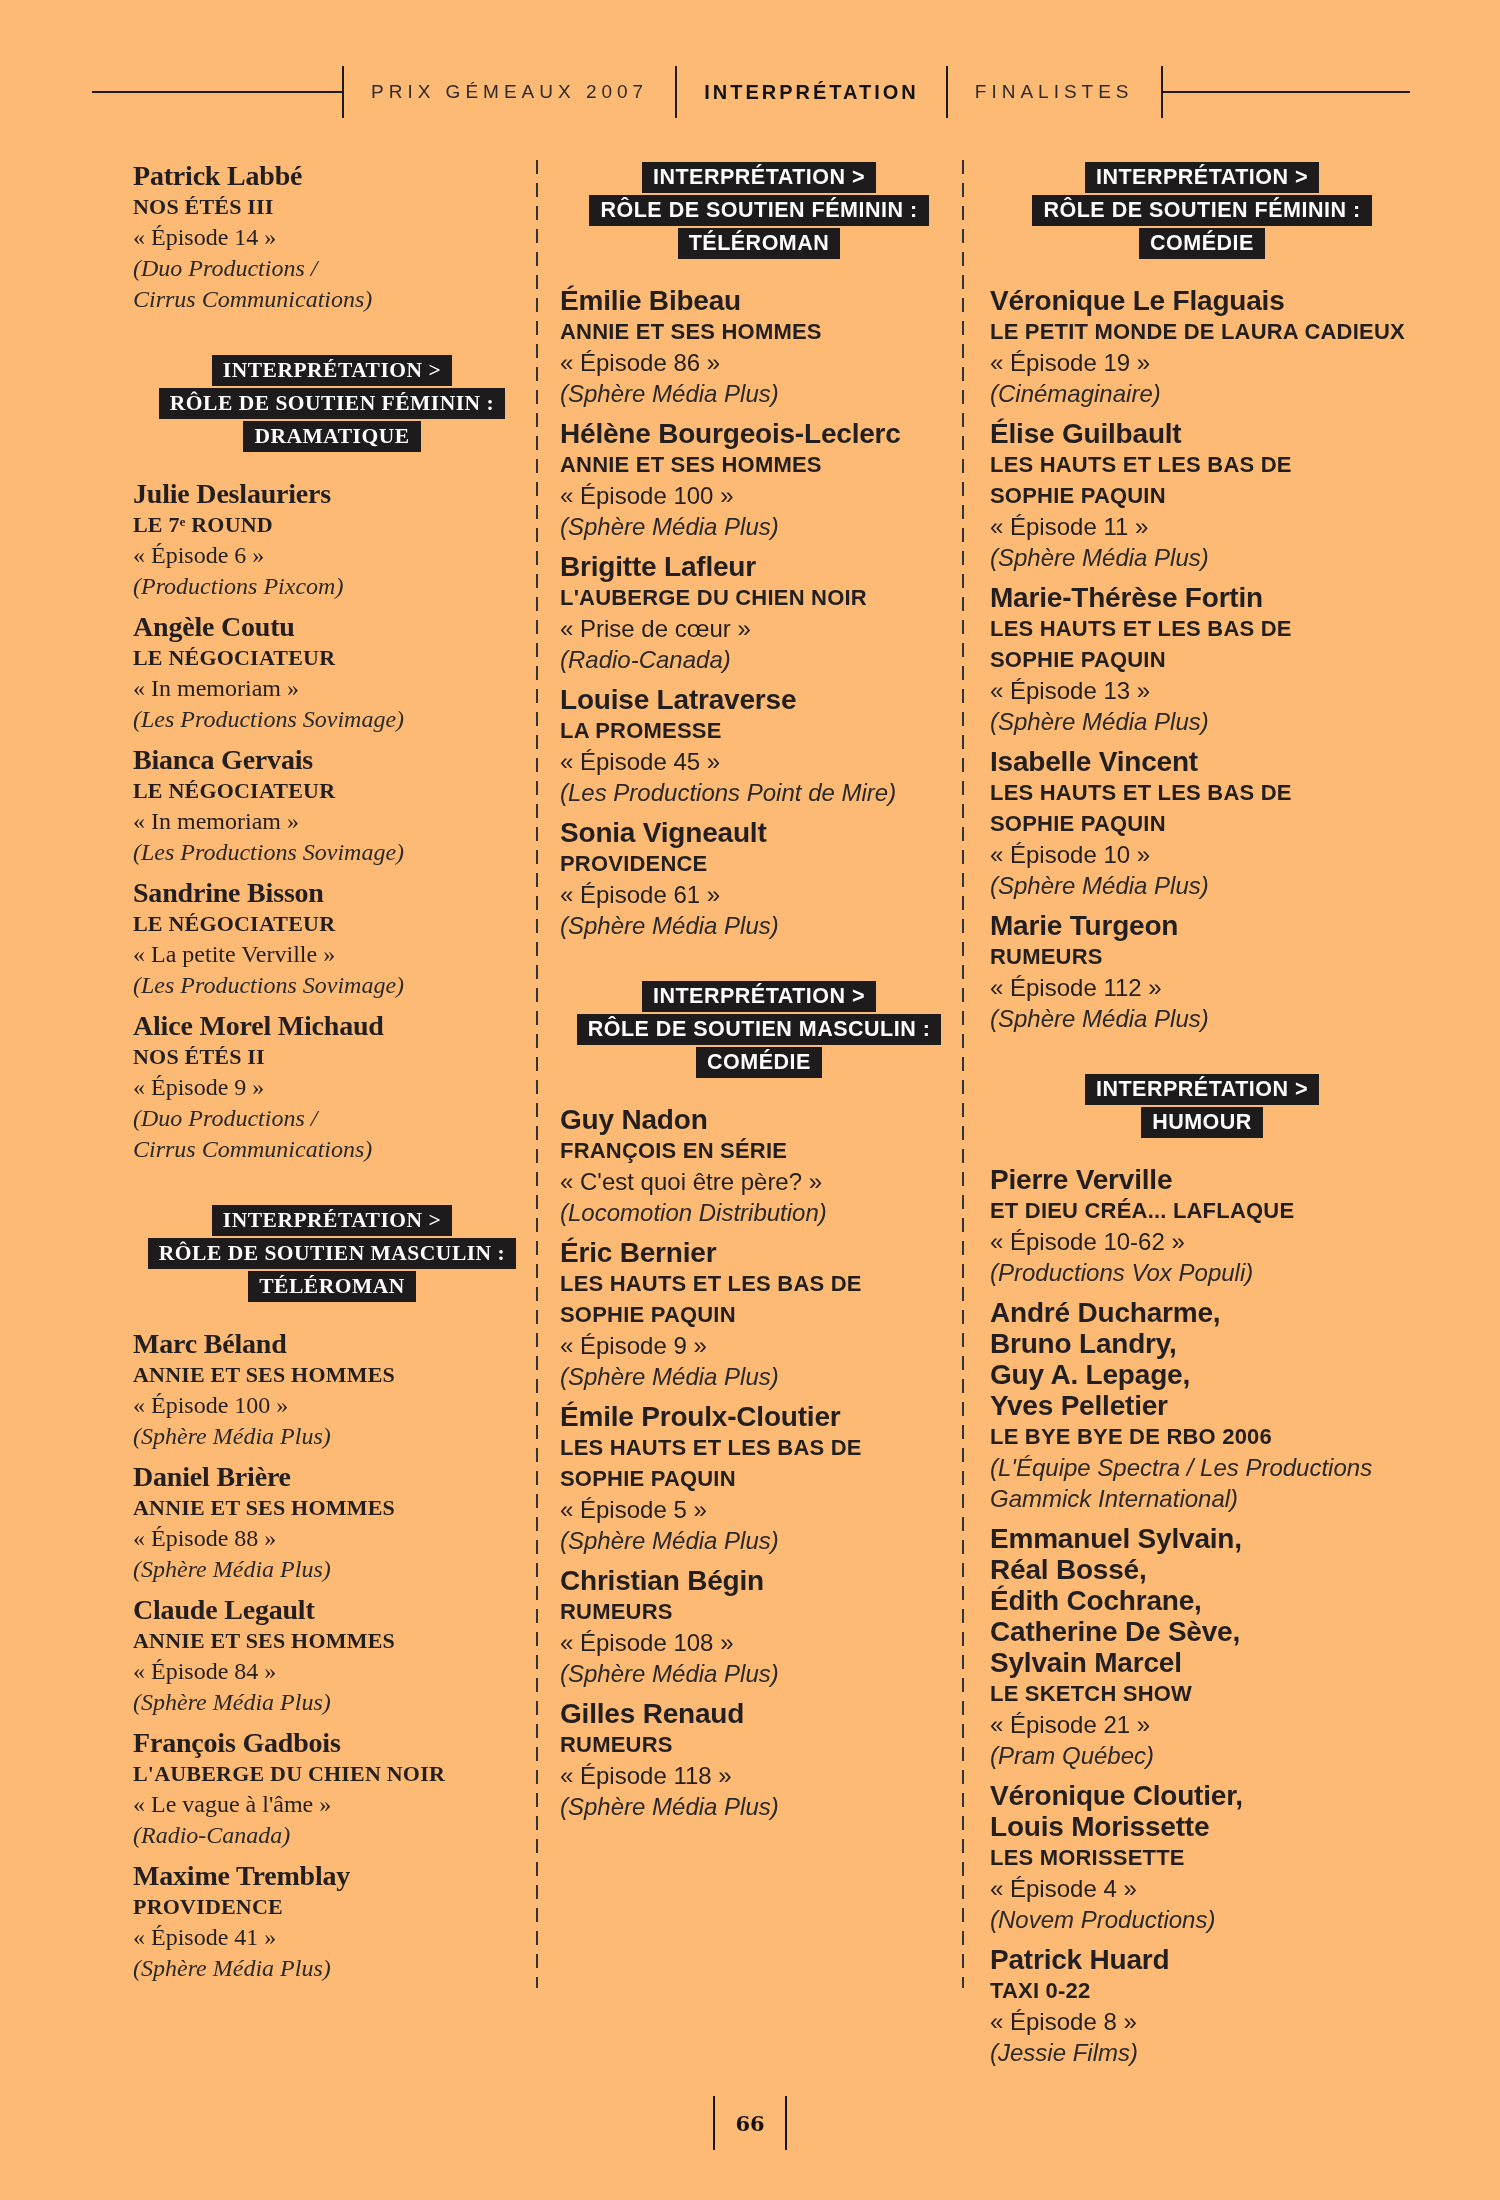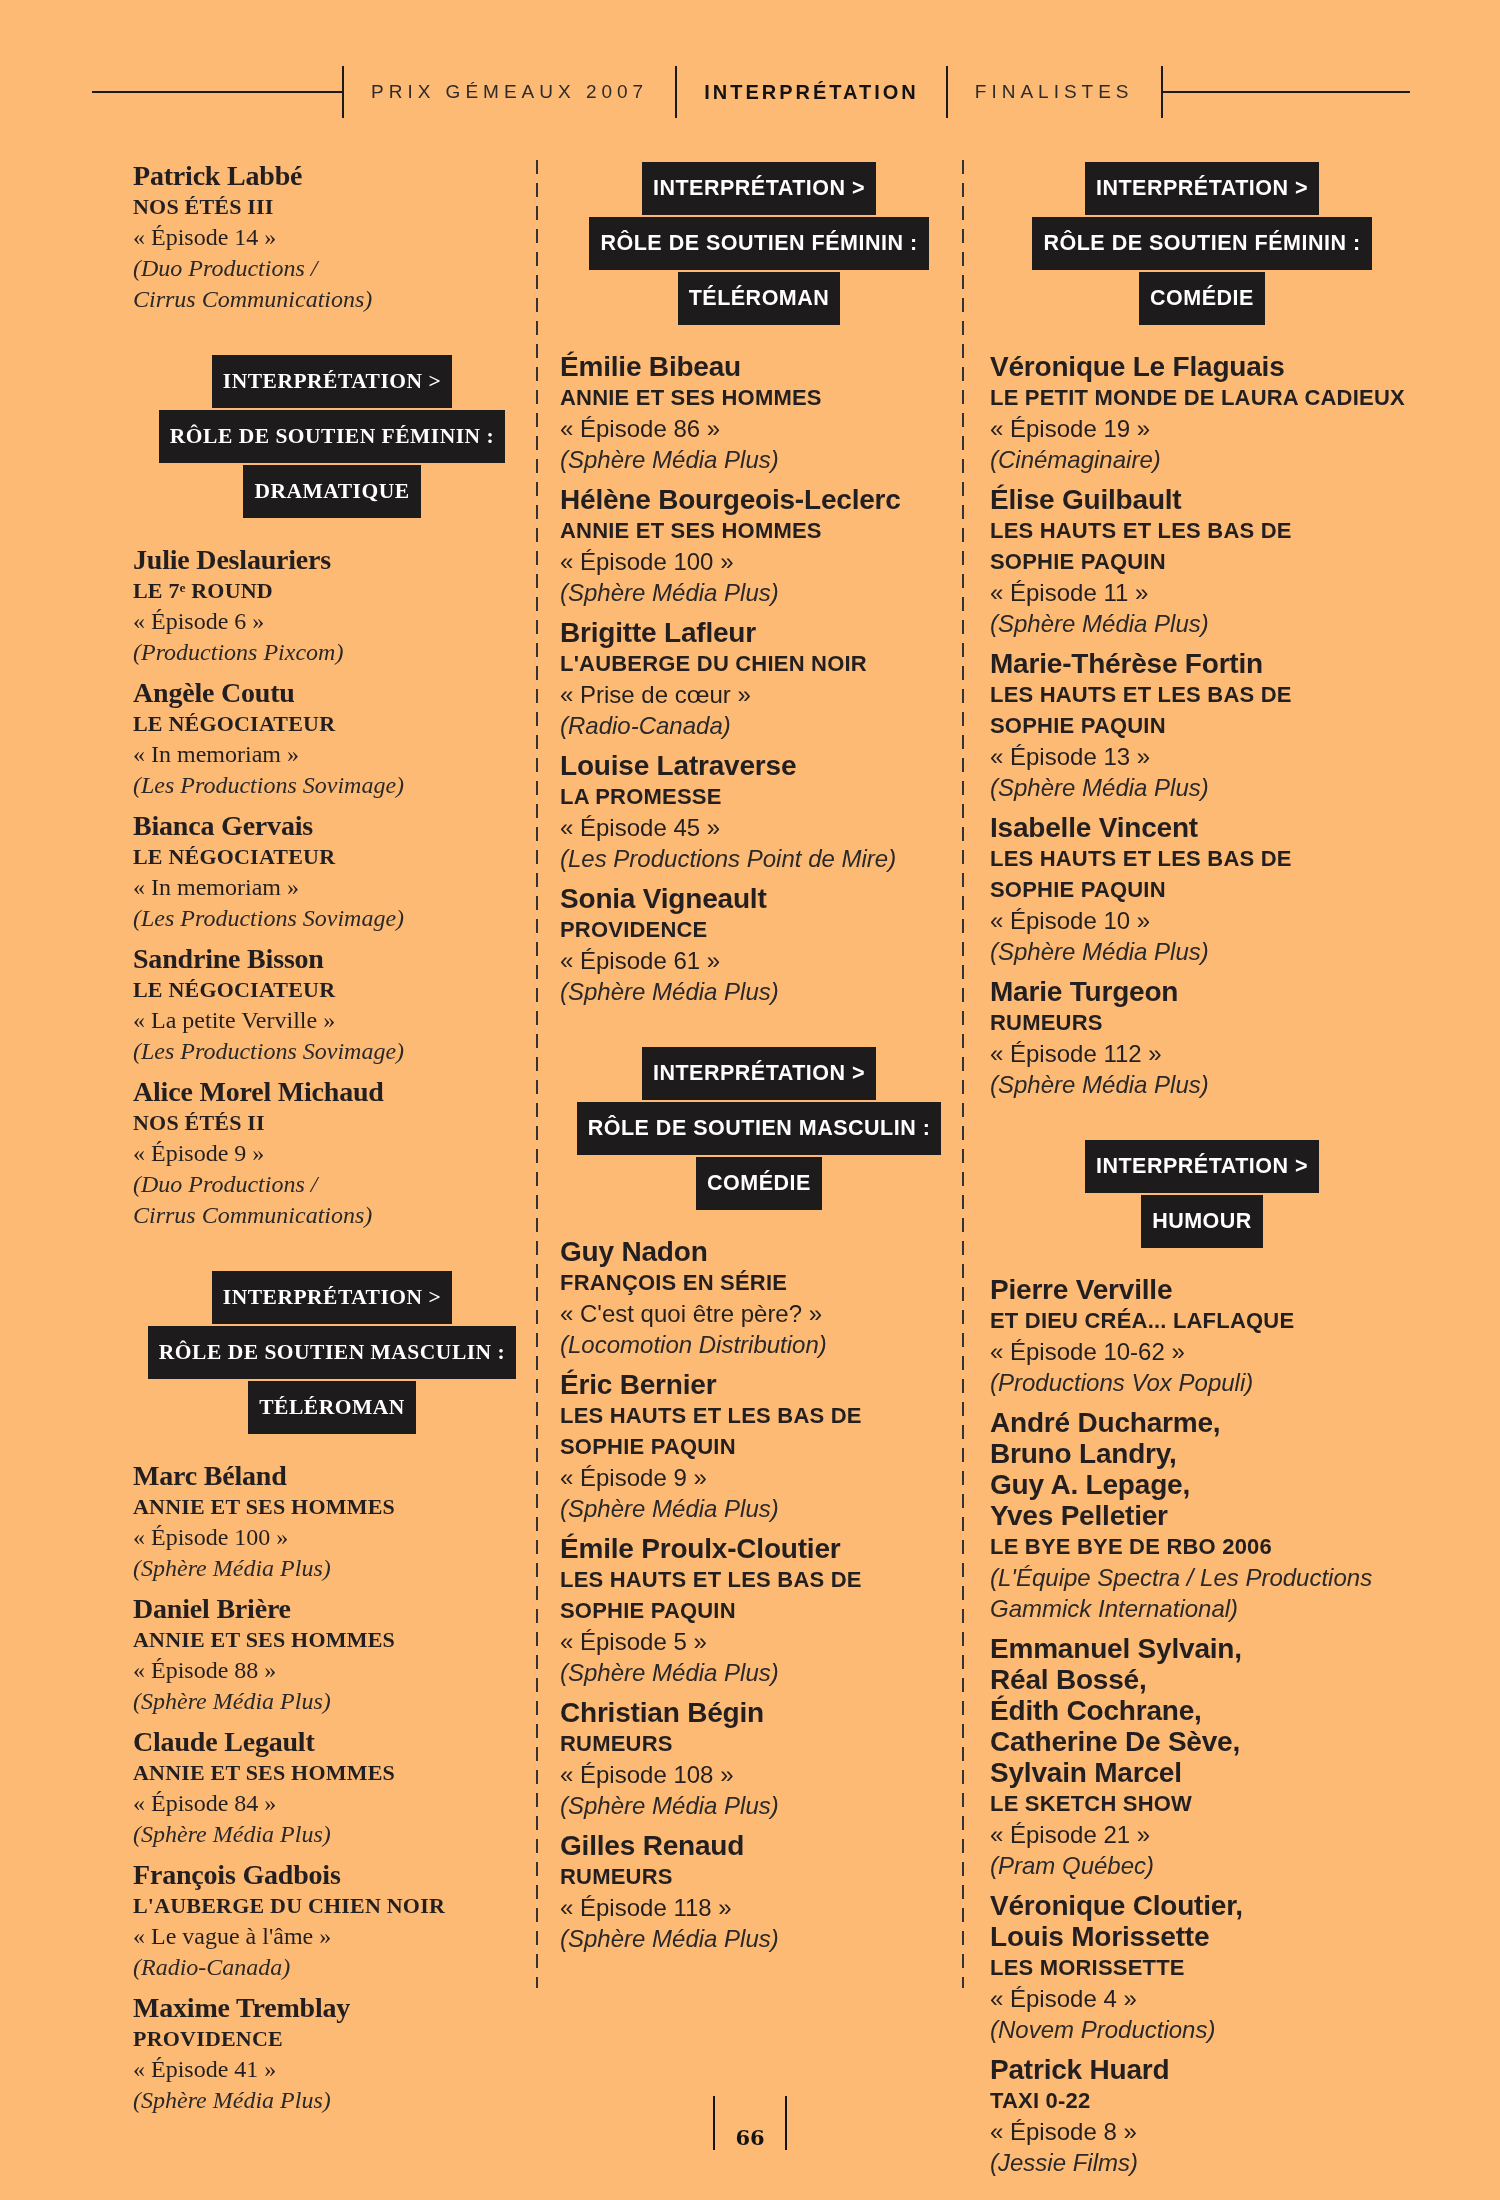--- a/index.html
+++ b/index.html
@@ -30,24 +30,24 @@
   .entry .name{font-size:28px;font-weight:bold;line-height:31px;letter-spacing:-0.2px;}
   .entry .show{font-size:22px;font-weight:bold;line-height:31px;letter-spacing:0.2px;}
   .entry .episode{font-size:24px;line-height:31px;}
   .entry .producer{font-size:24px;line-height:31px;font-style:italic;color:#2a2829;}
   
   .category{margin:40px 0 24px 0;text-align:center;}
   .col .category:first-child{margin-top:0;}
   .cat-row{line-height:0;}
   .cat-line{
     display:inline-block;background:#1d1b1c;color:#ffffff;font-weight:bold;
-    font-size:21.5px;line-height:25px;padding:14px 11px;margin-bottom:2px;letter-spacing:0.5px;white-space:nowrap;
+    font-size:21.5px;line-height:25px;padding:3px 11px;margin-bottom:2px;letter-spacing:0.5px;white-space:nowrap;
   }
   
-  .footer{position:absolute;left:0;right:0;top:2096px;height:54px;display:flex;align-items:flex-end;justify-content:center;}
+  .footer{position:absolute;left:0;right:0;top:2096px;height:54px;display:flex;align-items:center;justify-content:center;}
   .f-bar{width:2px;height:54px;background:#161415;}
   .f-num{font-family:"DejaVu Serif","Liberation Serif",serif;font-weight:bold;font-size:21px;padding:0 20px;color:#141213;}
 </style>
 </head>
 <body>
 
 <div class="page">
 
   <div class="header">
     <div class="h-rule left"></div>

